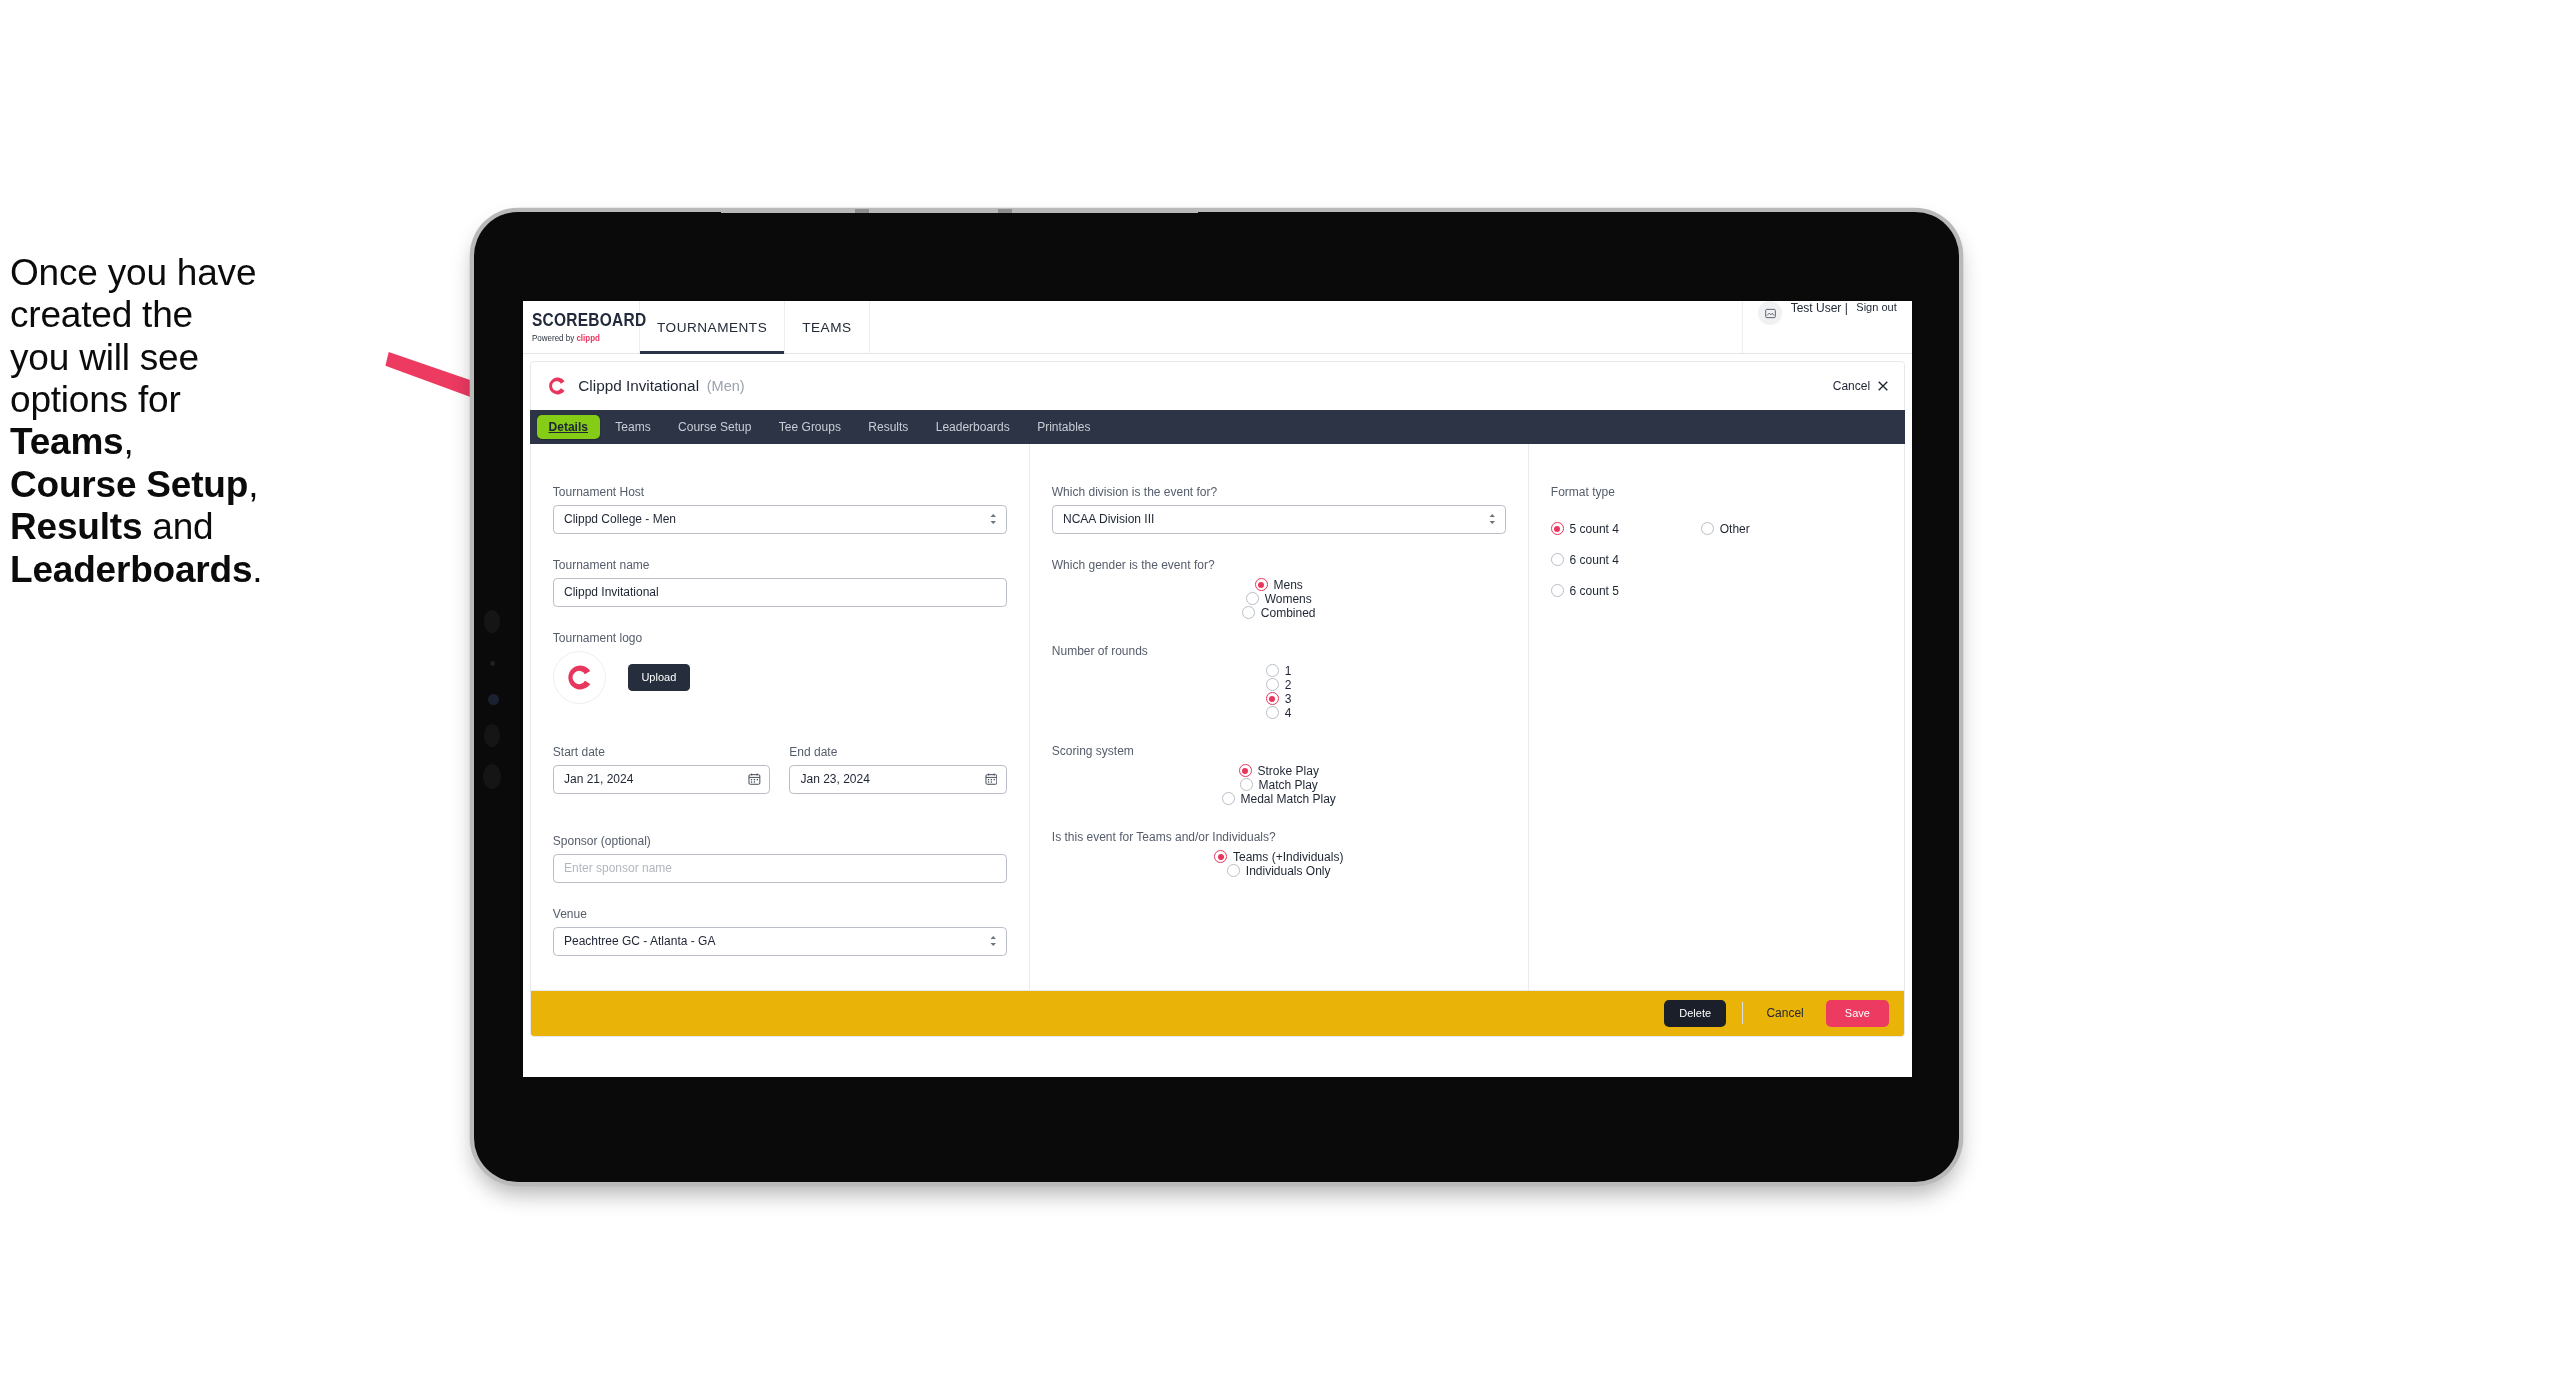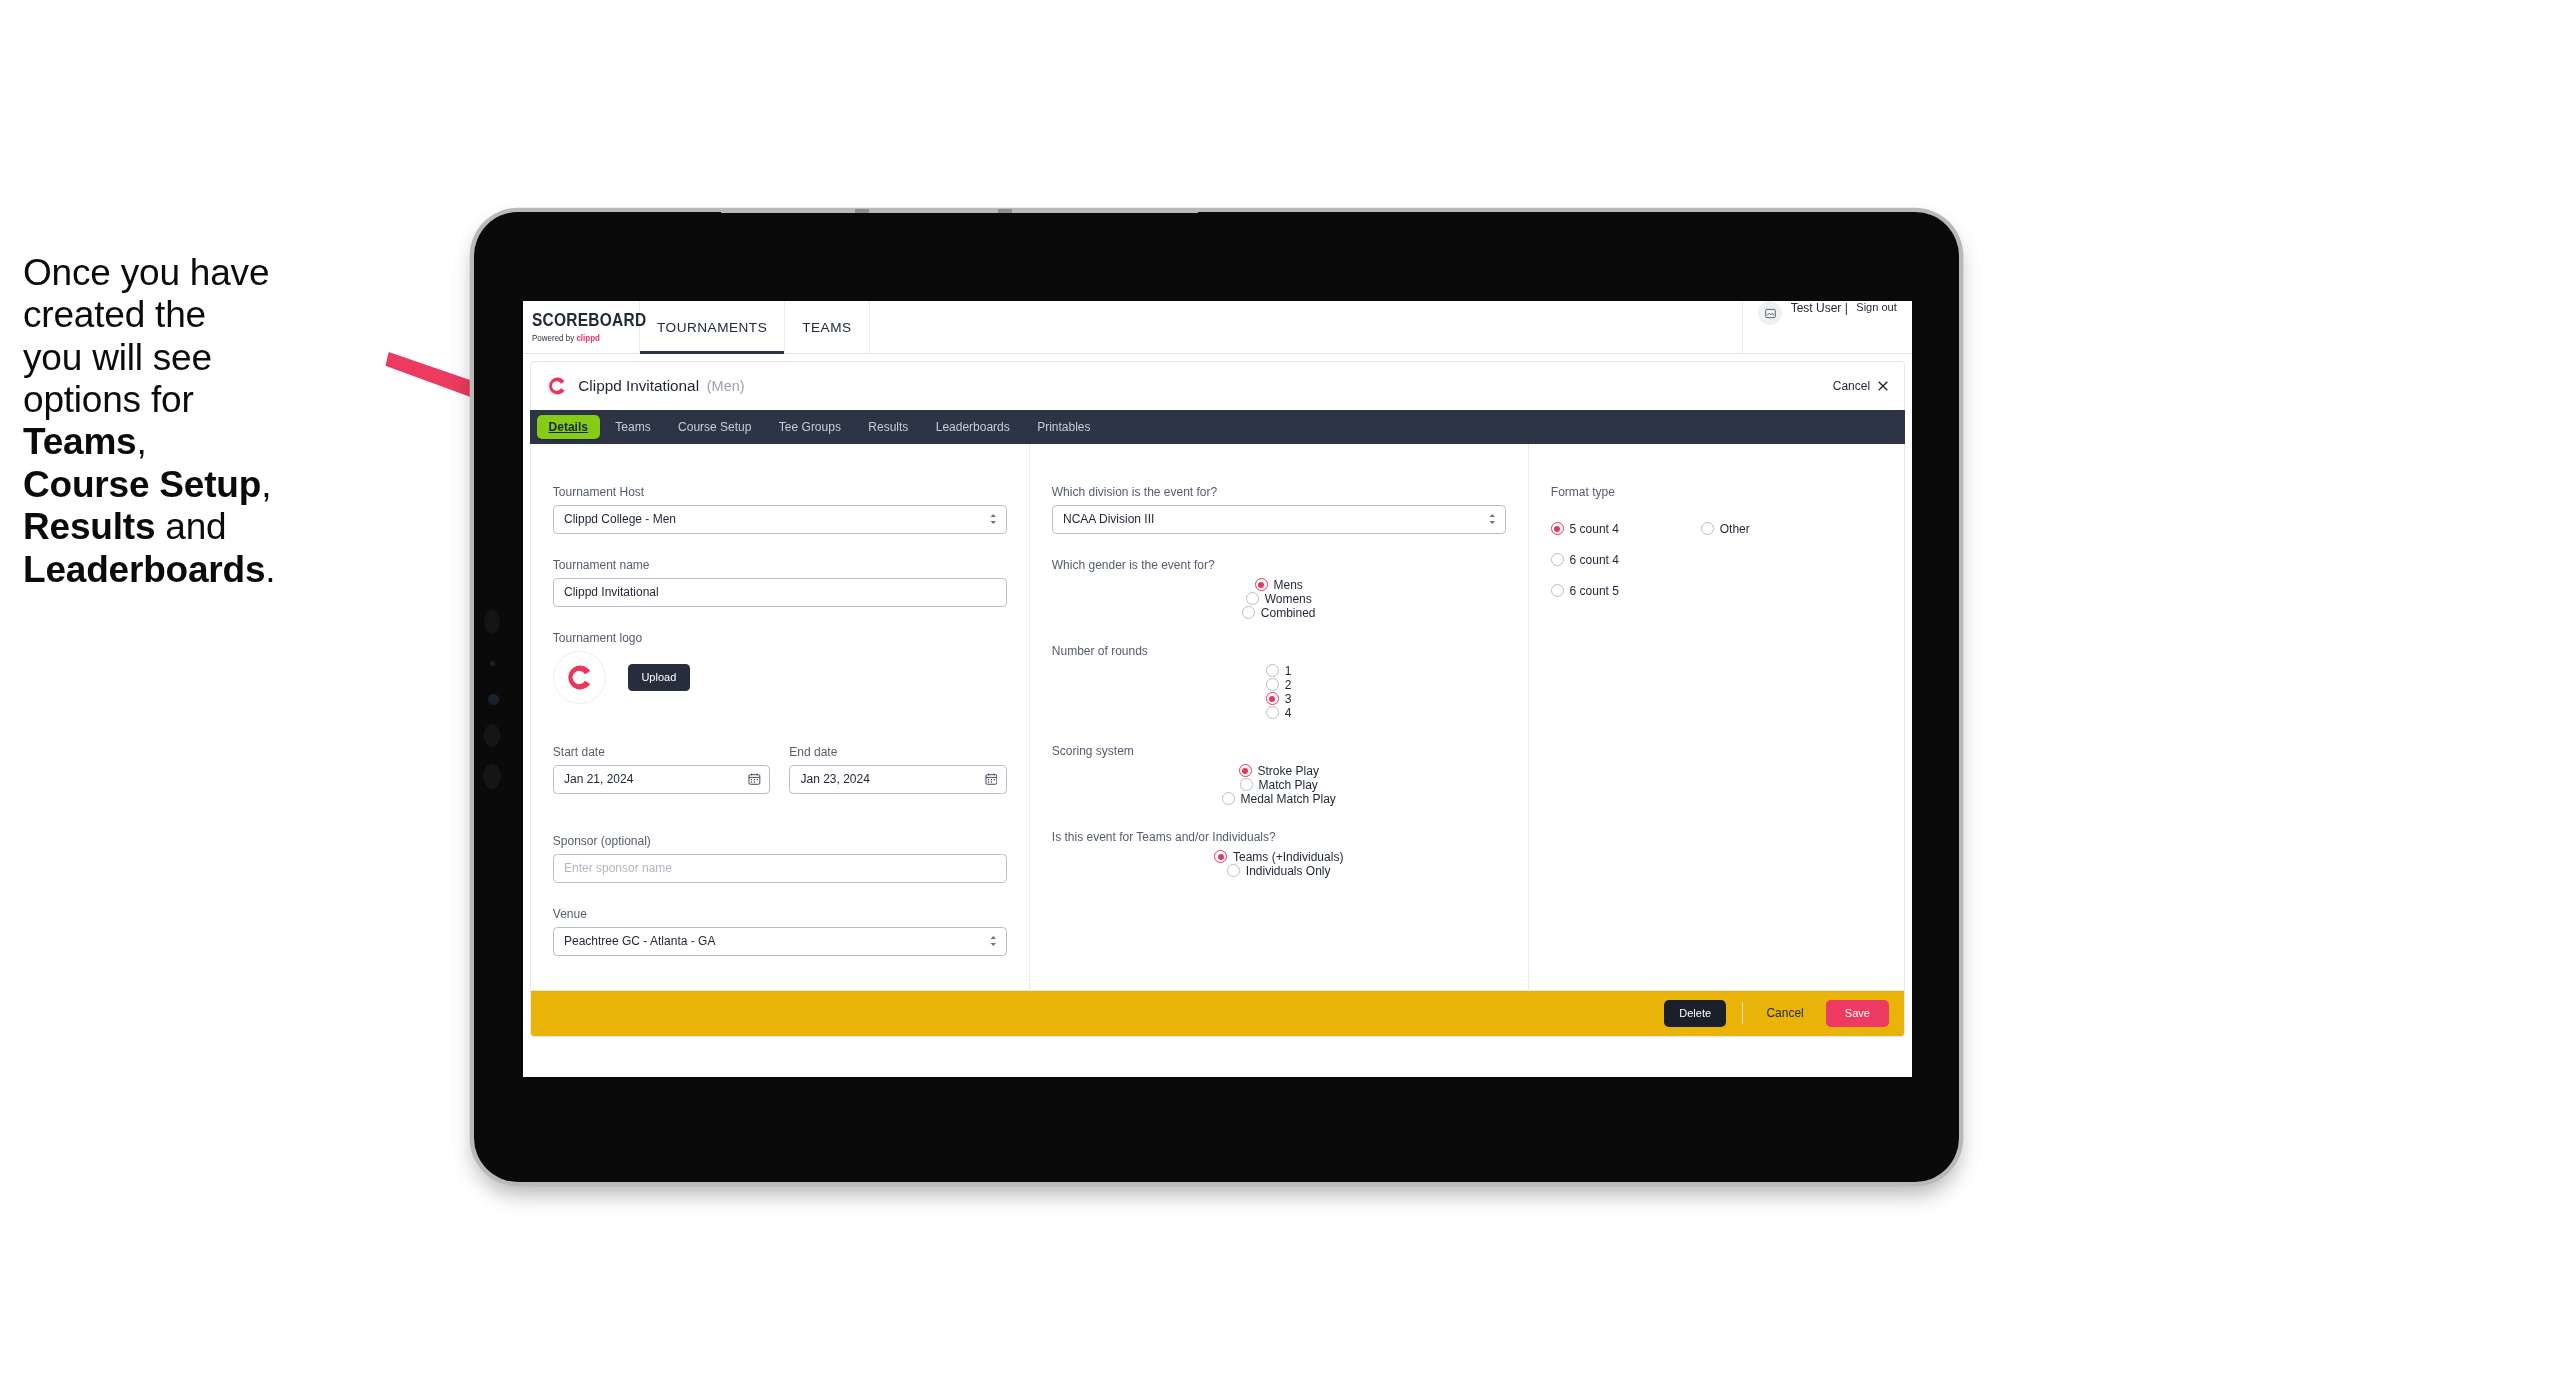--- a/index.html
+++ b/index.html
@@ -7,21 +7,21 @@
     width: 2576px; height: 1386px;
     background: #ffffff;
     font-family: "Liberation Sans", sans-serif;
     overflow: hidden;
   }
   #stage { position: relative; width: 2576px; height: 1386px; }
 
   
   #annotation {
     position: absolute;
-    left: 23px; top: 252px;
+    left: 10px; top: 252px;
     width: 426px;
     font-family: "Liberation Sans", sans-serif;
     font-size: 37px;
     line-height: 1.145;
     color: #0b0b0b;
     letter-spacing: -0.2px;
   }
   #annotation .b { font-weight: bold; }
 
   

